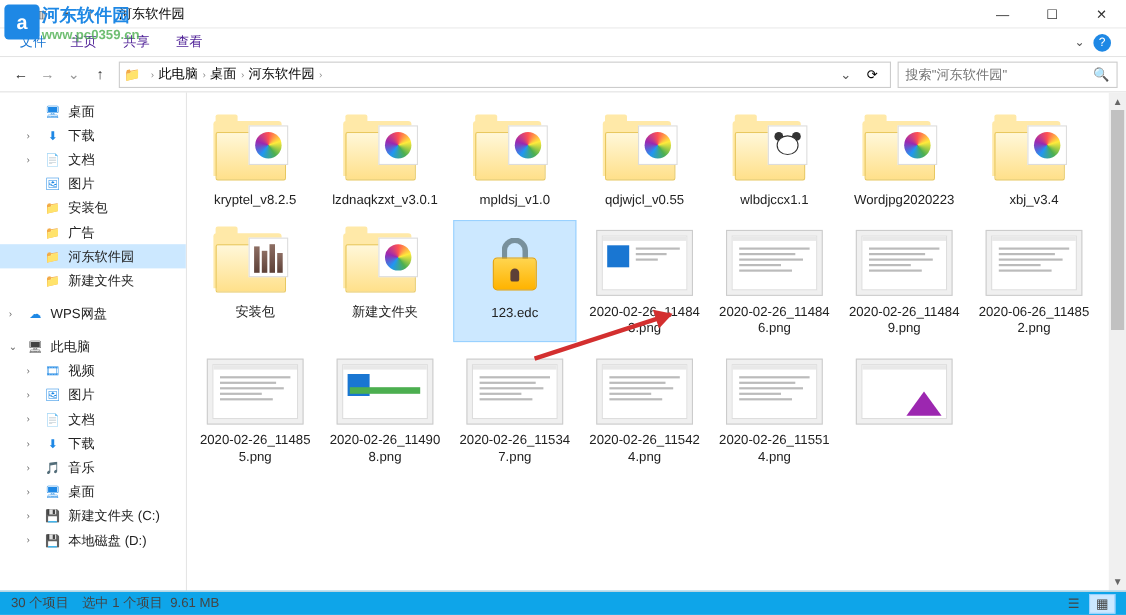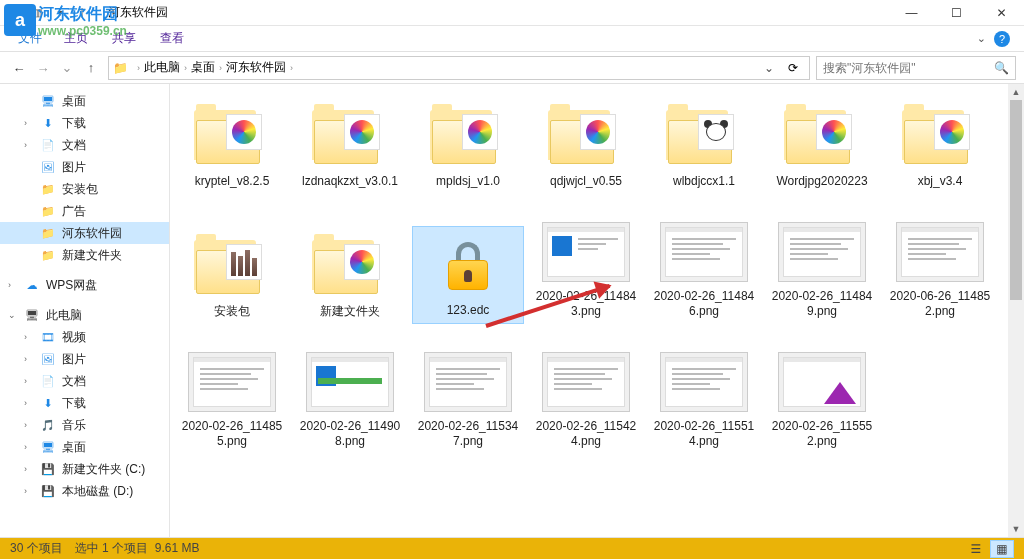--- a/index.html
+++ b/index.html
@@ -46,21 +46,21 @@
 .nav-item { display: flex; align-items: center; height: 22px; padding-left: 24px; font-size: 12px; color: #222; gap: 6px; position: relative; }
 .nav-item.indent { padding-left: 40px; }
 .nav-item.selected { background: #cce8ff; }
 .nav-caret { position: absolute; left: 8px; font-size: 9px; color: #666; }
 .nav-item.indent .nav-caret { left: 24px; }
 .nav-icon { width: 16px; height: 16px; display: inline-flex; align-items: center; justify-content: center; font-size: 11px; }
 .nav-spacer { height: 8px; }
 
 
 .content { flex: 1; overflow: auto; padding: 14px 6px; position: relative; }
-.items-grid { display: flex; flex-wrap: wrap; gap: 19px 6px; align-content: flex-start; align-items: flex-end; }
+.items-grid { display: flex; flex-wrap: wrap; gap: 6px 6px; align-content: flex-start; }
 .item { width: 112px; display: flex; flex-direction: column; align-items: center; text-align: center; padding: 4px 2px; }
 .item.selected { background: #cce8ff; border: 1px solid #99d1ff; }
 .item-thumb { width: 96px; height: 70px; display: flex; align-items: center; justify-content: center; position: relative; margin-bottom: 2px; }
 .item-label { font-size: 12px; color: #222; line-height: 1.3; max-width: 108px; word-break: break-all; }
 
 
 .folder-back { position: absolute; width: 62px; height: 50px; background: #ffe9a8; border-radius: 3px 3px 0 0; left: 10px; top: 8px; }
 .folder-back::before { content: ''; position: absolute; top: -6px; left: 2px; width: 20px; height: 8px; background: #ffe9a8; border-radius: 2px 2px 0 0; }
 .folder-front { position: absolute; width: 64px; height: 44px; background: linear-gradient(#fff7d9, #ffe08a); border-radius: 2px; left: 12px; top: 18px; border: 1px solid #e8c860; }
 .folder-preview { position: absolute; width: 36px; height: 36px; right: 18px; top: 12px; background: #fff; border: 1px solid #ddd; display: flex; align-items: center; justify-content: center; }
@@ -91,21 +91,21 @@
 .red-arrow { position: absolute; left: 316px; top: 240px; width: 130px; height: 4px; background: #d32f2f; transform: rotate(-18deg); transform-origin: left center; z-index: 50; }
 .red-arrow::after { content: ''; position: absolute; right: -2px; top: -7px; border-left: 16px solid #d32f2f; border-top: 9px solid transparent; border-bottom: 9px solid transparent; }
 
 
 .panda { width: 28px; height: 28px; position: relative; }
 .panda-face { position: absolute; width: 20px; height: 18px; background: #fff; border: 1px solid #333; border-radius: 50%; left: 4px; top: 5px; }
 .panda-ear { position: absolute; width: 8px; height: 8px; background: #333; border-radius: 50%; top: 2px; }
 .panda-ear.l { left: 2px; } .panda-ear.r { right: 2px; }
 
 
-.statusbar { position: absolute; bottom: 0; left: 0; right: 0; height: 22px; border-top: 1px solid #e1e1e1; display: flex; align-items: center; padding: 0 10px; font-size: 12px; color: #444; background: #eab308; gap: 12px; }
+.statusbar { position: absolute; bottom: 0; left: 0; right: 0; height: 22px; border-top: 1px solid #e1e1e1; display: flex; align-items: center; padding: 0 10px; font-size: 12px; color: #444; background: #0ea5e9; gap: 12px; }
 .statusbar-right { margin-left: auto; display: flex; gap: 2px; }
 .view-btn { width: 24px; height: 18px; display: flex; align-items: center; justify-content: center; border: 1px solid transparent; }
 .view-btn.active { background: #cce8ff; border-color: #99d1ff; }
 
 .tri-color { width: 32px; height: 28px; position: relative; }
 .tri-color::before { content: ''; position: absolute; left: 0; bottom: 0; border-left: 16px solid transparent; border-right: 16px solid transparent; border-bottom: 22px solid #9c27b0; }
 
 
 .ic-blue { color: #1e88e5; }
 .ic-folder { color: #ffc107; } .ic-monitor { color: #424242; } .ic-disk { color: #757575; }
@@ -534,21 +534,20 @@
         </div>
         <div class="item">
           <div class="item-thumb">
             <div class="screenshot-thumb">
               <div class="ss-inner">
                 <div class="ss-header"></div>
                 <div class="tri-color" style="position:absolute;right:4px;bottom:2px;"></div>
               </div>
             </div>
           </div>
-          <div class="item-label">2020-02-26_115552.png</div>
         </div>
       </div>
     <div class="red-arrow"></div>
     <div class="scroll-track">
       <div class="scroll-arrow up">▲</div>
       <div class="scroll-thumb"></div>
       <div class="scroll-arrow down">▼</div>
     </div>
   </div>
 </div>

